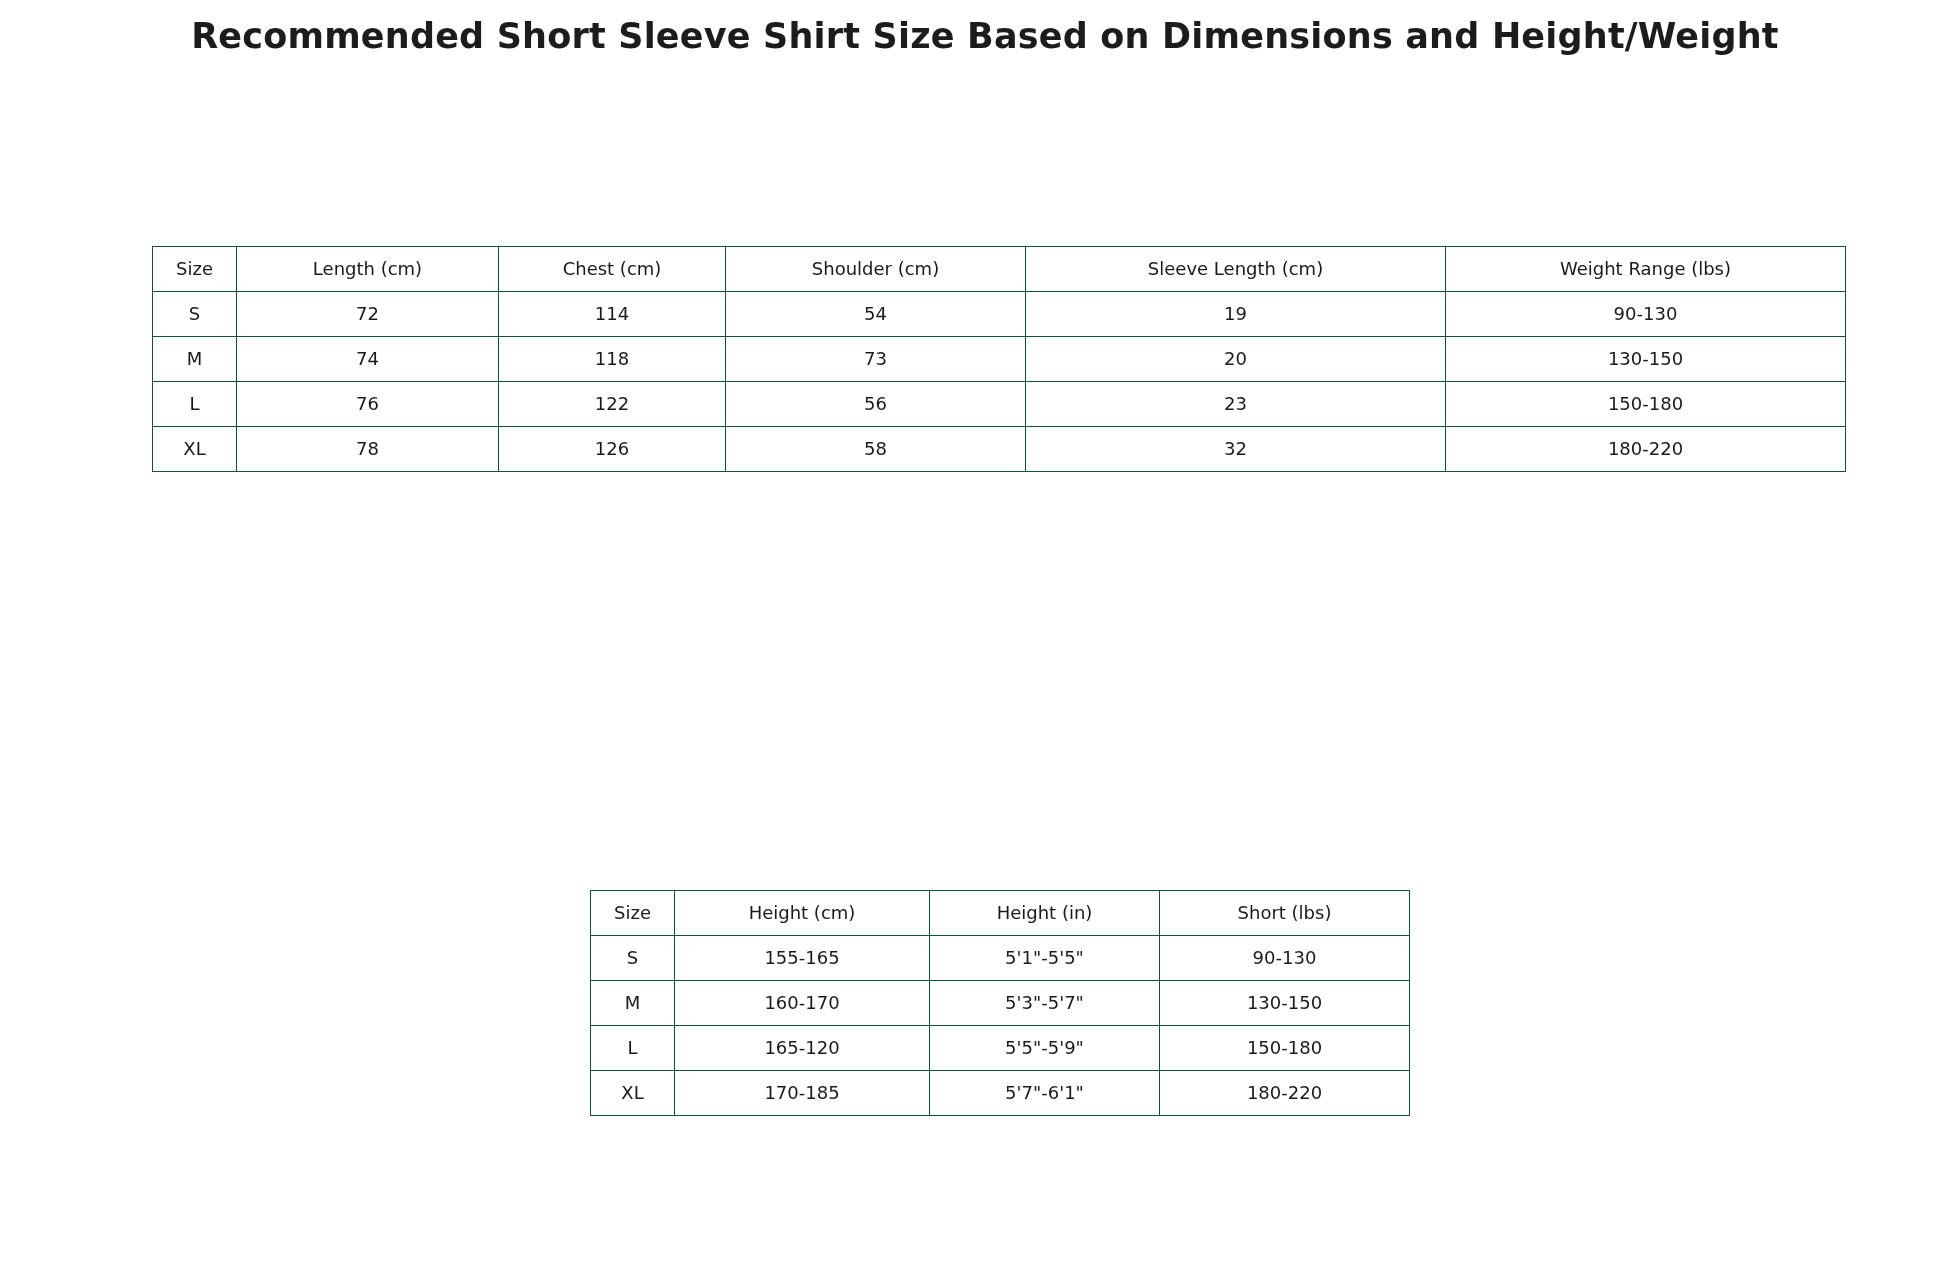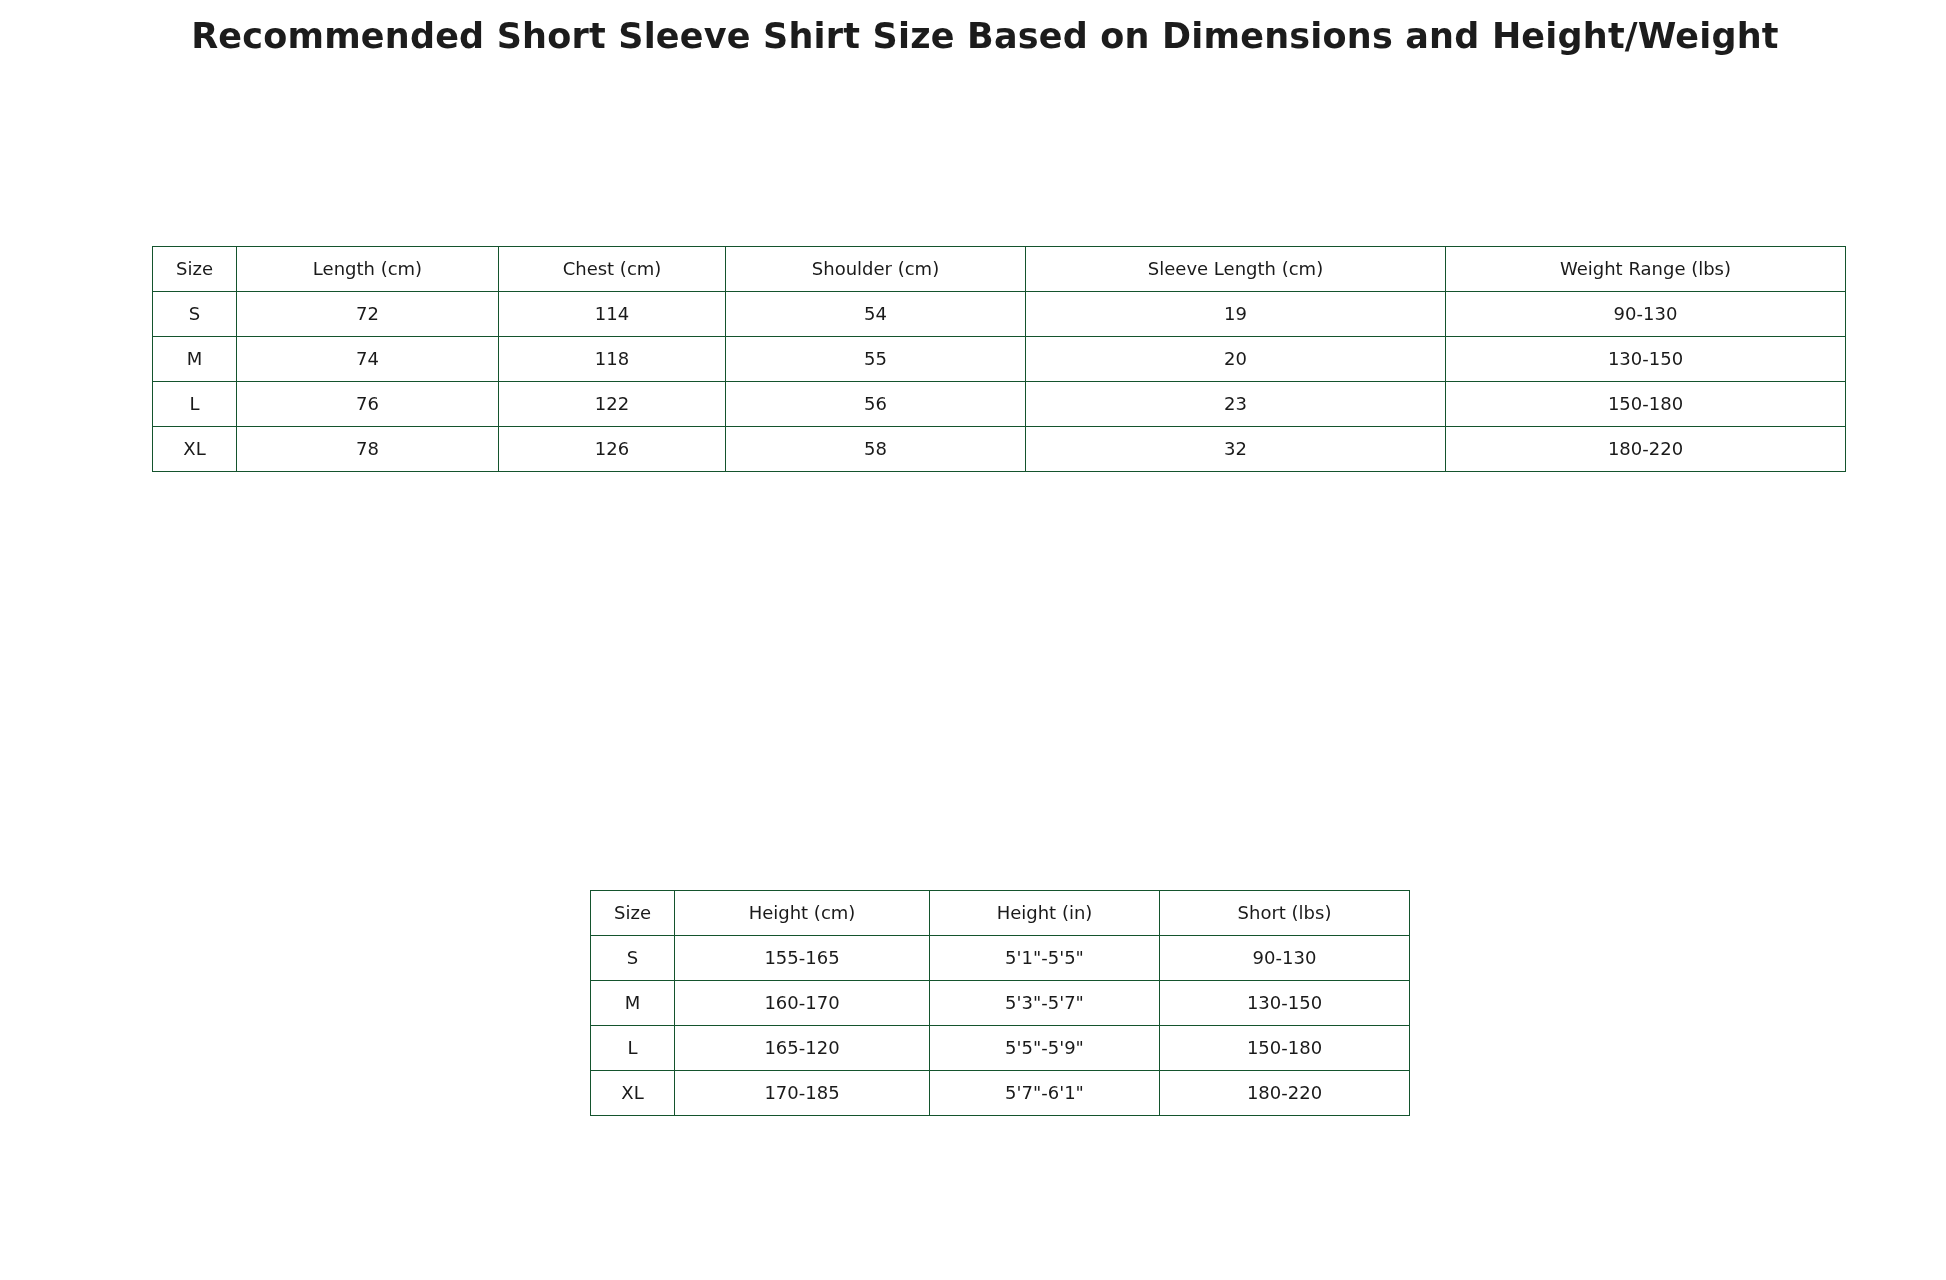--- a/index.html
+++ b/index.html
@@ -101,21 +101,21 @@
         <td>72</td>
         <td>114</td>
         <td>54</td>
         <td>19</td>
         <td>90-130</td>
       </tr>
       <tr>
         <td>M</td>
         <td>74</td>
         <td>118</td>
-        <td>55</td>
+        <td>73</td>
         <td>20</td>
         <td>130-150</td>
       </tr>
       <tr>
         <td>L</td>
         <td>76</td>
         <td>122</td>
         <td>56</td>
         <td>23</td>
         <td>150-180</td>

